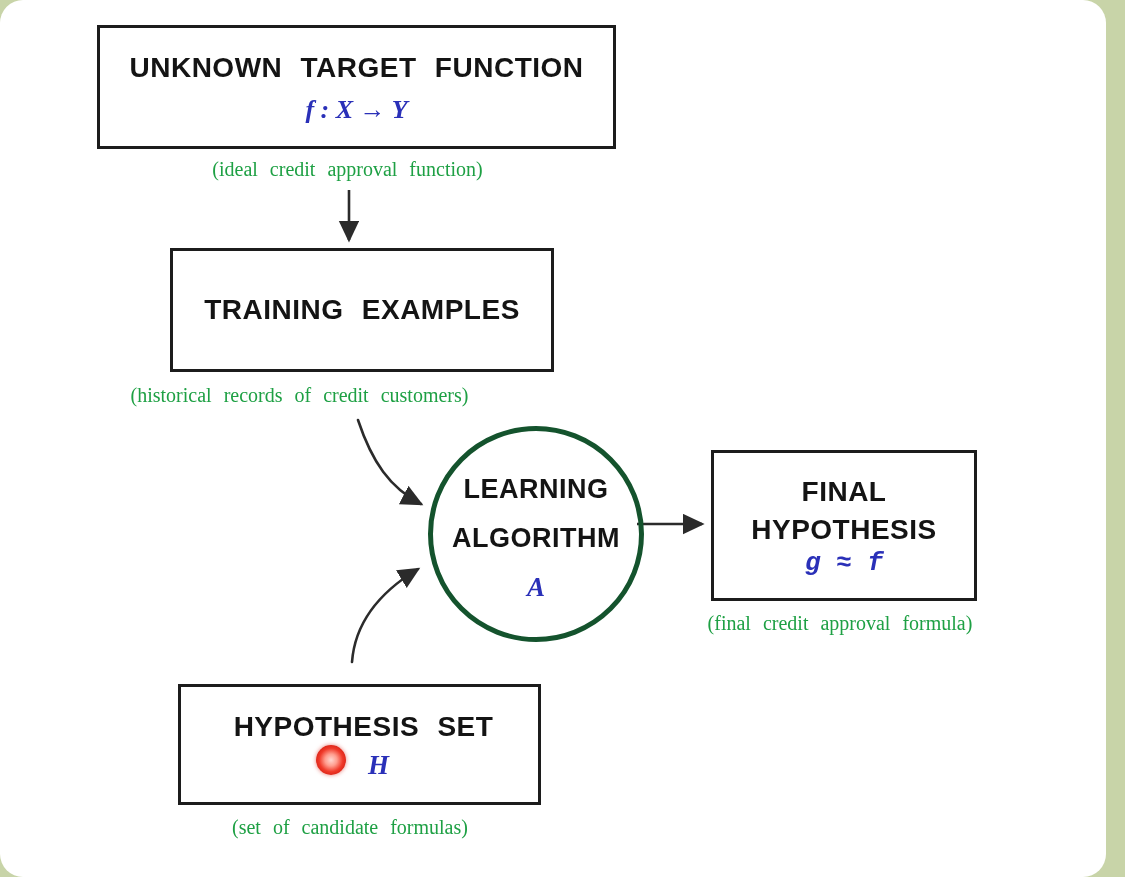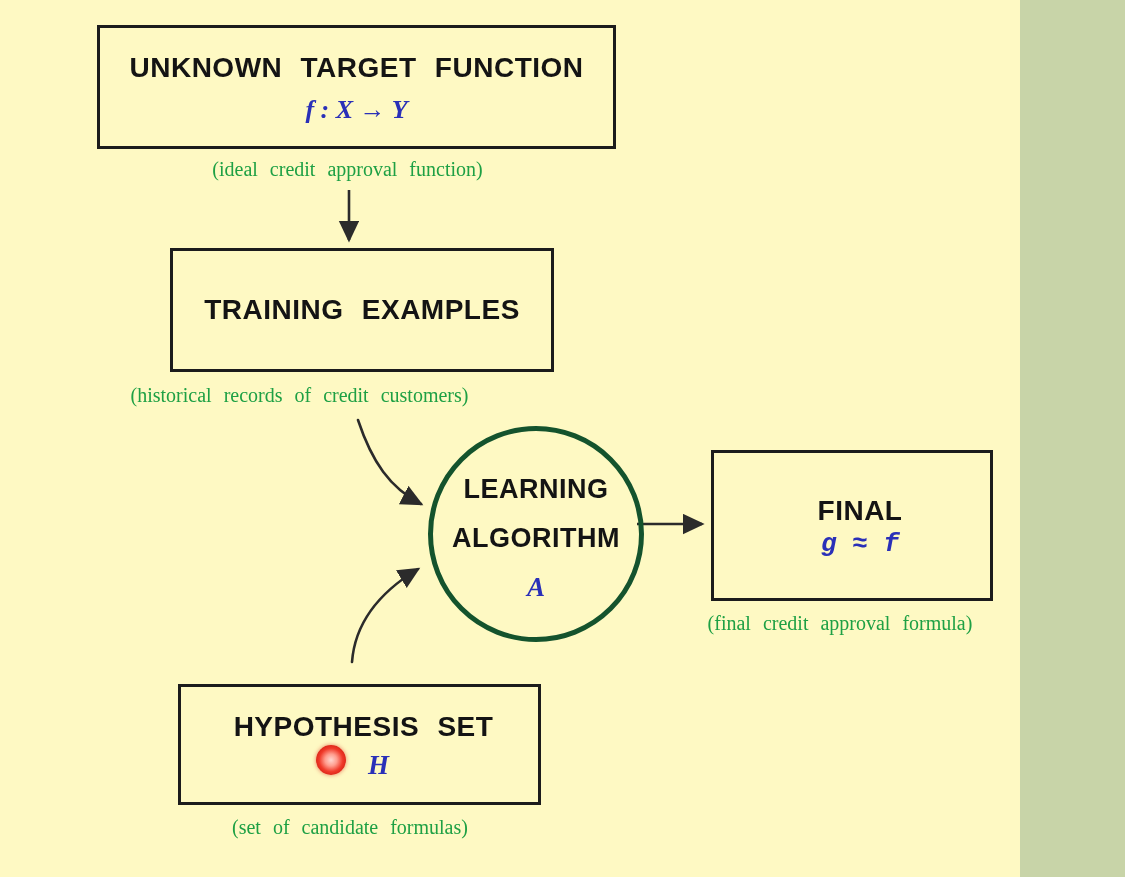--- a/index.html
+++ b/index.html
@@ -3,24 +3,25 @@
 <meta charset="utf-8">
 <style>
   html, body {
     margin: 0;
     padding: 0;
     background: #c8d4a8;
     font-family: "Liberation Sans", sans-serif;
   }
   .canvas {
     position: relative;
-    width: 1020px;
+    width: 1106px;
     height: 877px;
-    background: #fef9c3;
+    background: #ffffff;
     overflow: hidden;
+    border-radius: 23px;
   }
   
   .box {
     position: absolute;
     border: 3px solid #1c1c1c;
     background: transparent;
     display: flex;
     flex-direction: column;
     align-items: center;
     justify-content: center;
@@ -128,22 +129,23 @@
     <div class="box-title">TRAINING EXAMPLES</div>
   </div>
   <div class="caption" style="left:52px; top:384px; width:495px;">(historical records of credit customers)</div>
 
   <div class="circle">
     <div class="box-title">LEARNING</div>
     <div class="box-title">ALGORITHM</div>
     <div class="script-symbol">A</div>
   </div>
 
-  <div class="box" style="left:711px; top:450px; width:260px; height:145px;padding-left:16px;">
+  <div class="box" style="left:711px; top:450px; width:260px; height:145px;">
     <div class="box-title">FINAL</div>
+    <div class="box-title">HYPOTHESIS</div>
     <div class="math" style="margin-top:0;font-family:Liberation Mono, monospace;">g ≈ f</div>
   </div>
   <div class="caption" style="left:640px; top:612px; width:400px;">(final credit approval formula)</div>
 
   <div class="box" style="left:178px; top:684px; width:349px; height:115px;padding-left:8px;">
     <div class="box-title">HYPOTHESIS SET</div>
     <div class="script-symbol" style="margin-top:4px; margin-left:30px;">H</div>
     <div class="laser-dot" style="left:135px; top:58px;"></div>
   </div>
   <div class="caption" style="left:155px; top:806px; width:390px;margin-top:10px;">(set of candidate formulas)</div>

